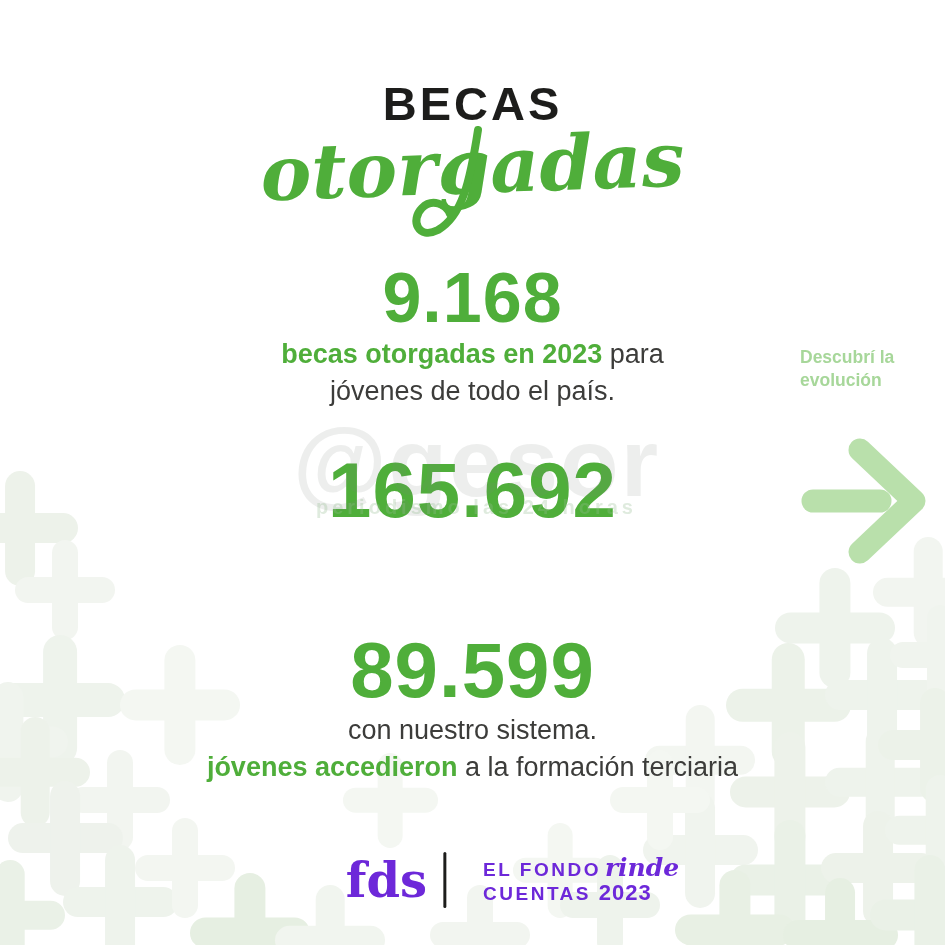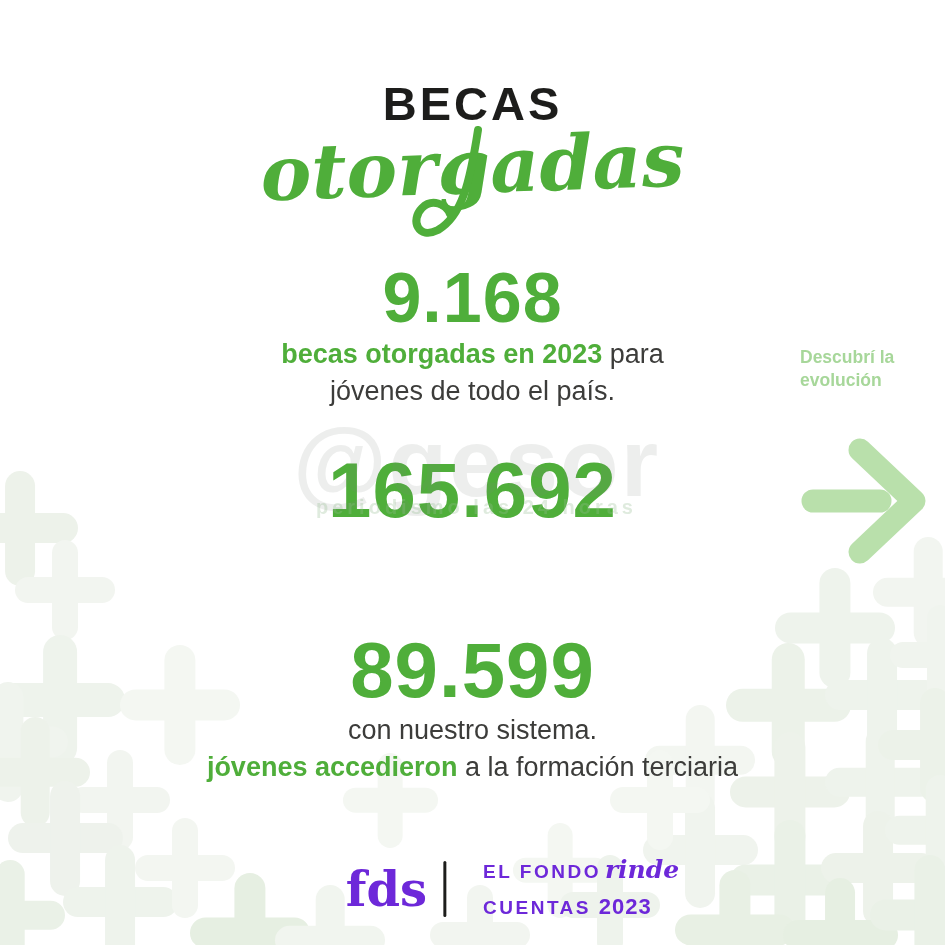--- a/index.html
+++ b/index.html
@@ -67,21 +67,21 @@
   .footer {
     position:absolute; left:50%; top:852px; transform:translateX(-50%);
     display:flex; align-items:center; gap:16px; z-index:2; color:#6d28d9;margin-left:40px;
   }
   .fds {
     font-family:"DejaVu Serif", serif; font-weight:bold; font-size:48px;
     letter-spacing:0px; line-height:1;
   }
   .fdiv { width:3px; height:56px; background:#1d1d1b; border-radius:2px; }
   .ftext { text-align:left; }
-  .fl1, .fl2 { font-size:19px; font-weight:700; letter-spacing:2.5px; line-height:35px;padding-left:21px; }
+  .fl1, .fl2 { font-size:19px; font-weight:700; letter-spacing:2.5px; line-height:23px;padding-left:21px; }
   .fl1 .script {
     font-family:"DejaVu Serif", serif; font-style:italic; font-weight:bold;
     font-size:25px; letter-spacing:0px; margin-left:4px;
   }
   .fl2 .bold { font-size:22px; font-weight:900; letter-spacing:1px; }
 </style>
 </head>
 <body>
 
 <div class="canvas">

